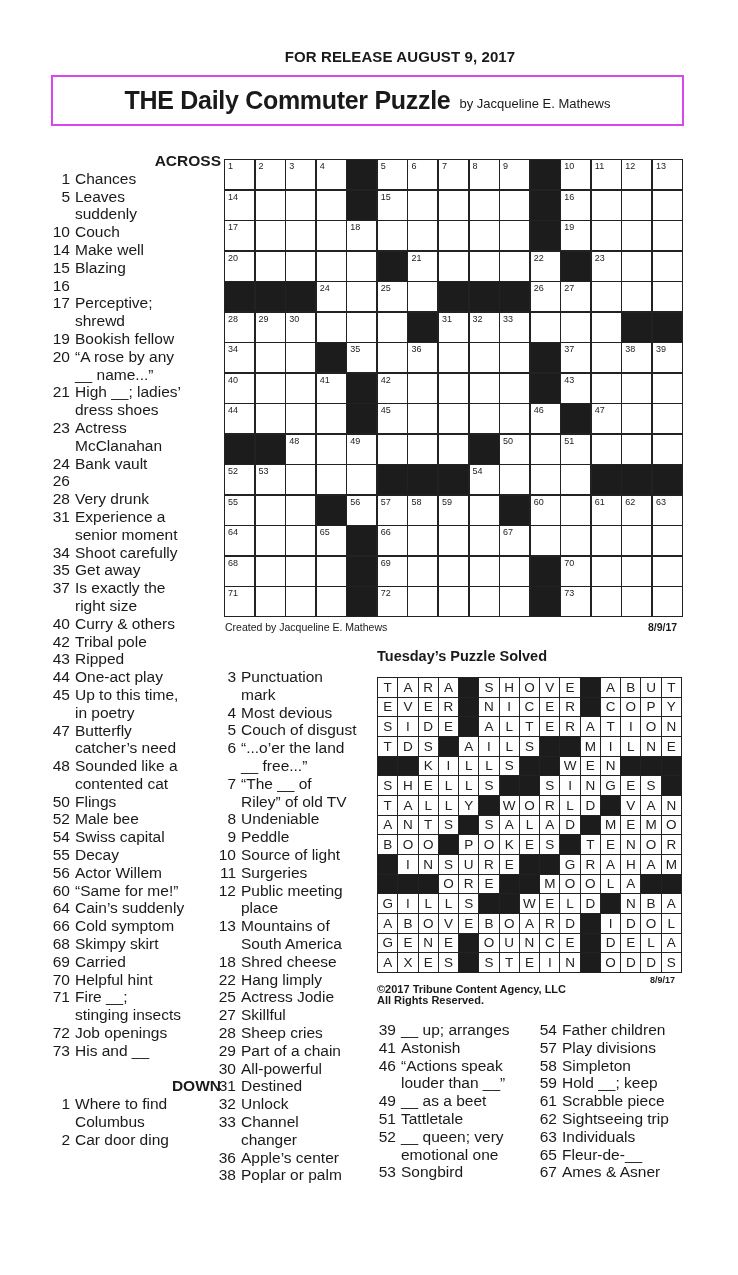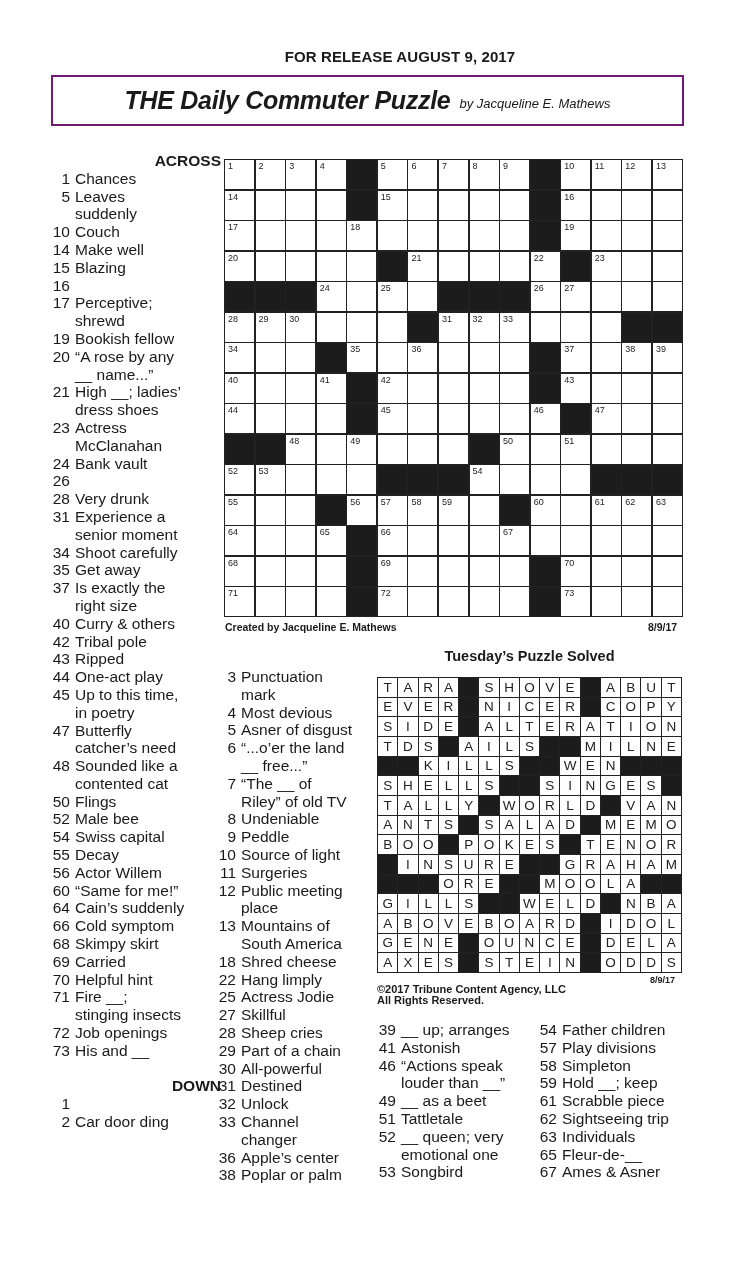--- a/index.html
+++ b/index.html
@@ -1,32 +1,32 @@
 <!DOCTYPE html>
 <html><head>
 <meta charset="utf-8">
 <style>
   html,body{margin:0;padding:0;background:#fff;}
   body{width:738px;height:1275px;position:relative;overflow:hidden;font-family:"Liberation Sans",sans-serif;color:#1a1a1a;}
   .release{position:absolute;top:48px;left:0;width:738px;text-align:center;font-weight:bold;font-size:15px;letter-spacing:0.1px;padding-left:31px;}
-  .titlebox{position:absolute;left:51px;top:75px;width:633px;height:51px;border:2px solid #701a75;box-sizing:border-box;display:flex;align-items:center;justify-content:center;font-style:italic;}
+  .titlebox{position:absolute;left:51px;top:75px;width:633px;height:51px;border:2px solid #d946ef;box-sizing:border-box;display:flex;align-items:center;justify-content:center;}
   .title-main{font-weight:bold;font-size:25px;letter-spacing:-0.3px;}
   .title-by{font-size:13px;margin-left:9px;margin-top:6px;}
   .col{position:absolute;font-size:15.5px;line-height:17.8px;}
   .clue{display:flex;}
   .clue .num{width:24px;text-align:right;flex:none;padding-right:5px;}
   .clue .txt{flex:1;}
   .hdr{font-weight:bold;padding-left:29px;text-align:right;}
   .grid{position:absolute;left:224px;top:159px;width:459px;height:458px;display:grid;grid-template-columns:repeat(15,1fr);grid-template-rows:repeat(15,1fr);border:1.5px solid #222;box-sizing:border-box;background:#222;gap:1.5px;}
   .cell{background:#fff;position:relative;}
   .cell.blk{background:#1c1c1c;}
   .cell .n{position:absolute;left:3px;top:2px;font-size:9px;line-height:9px;color:#222;}
-  .credit{position:absolute;top:621px;left:225px;font-weight:bold;font-size:10.5px;}
+  .credit{position:absolute;top:621px;left:225px;font-weight:normal;font-size:10.5px;}
   .date1{position:absolute;top:621px;left:648px;font-weight:bold;font-size:10.5px;}
-  .solved-title{position:absolute;top:648px;left:377px;width:305px;text-align:center;font-weight:bold;font-size:14.5px;}
+  .solved-title{position:absolute;top:648px;left:377px;width:305px;text-align:left;font-weight:bold;font-size:14.5px;}
   .sgrid{position:absolute;left:377px;top:677px;width:305px;height:296px;display:grid;grid-template-columns:repeat(15,1fr);grid-template-rows:repeat(15,1fr);border:1px solid #222;box-sizing:border-box;background:#222;gap:1px;}
   .scell{background:#fff;display:flex;align-items:center;justify-content:center;font-size:13.5px;color:#222;}
   .scell.blk{background:#1c1c1c;}
   .date2{position:absolute;top:975px;left:650px;font-weight:bold;font-size:9px;}
   .copy{position:absolute;top:984px;left:377px;font-weight:bold;font-size:11px;line-height:10.5px;}
 </style>
 </head>
 <body>
 
 <div class="release">FOR RELEASE AUGUST 9, 2017</div>
@@ -277,20 +277,24 @@
         <span class="txt">
           <div>His and __</div>
         </span>
       </div>
     </div>
   <div style="height:17.8px"></div>
   <div class="hdr">DOWN</div>
   <div id="down1-list">
       <div class="clue">
         <span class="num">1</span>
+        <span class="txt">
+          <div>Where to find</div>
+          <div>Columbus</div>
+        </span>
       </div>
       <div class="clue">
         <span class="num">2</span>
         <span class="txt">
           <div>Car door ding</div>
         </span>
       </div>
     </div>
 </div>
 
@@ -305,21 +309,21 @@
       </div>
       <div class="clue">
         <span class="num">4</span>
         <span class="txt">
           <div>Most devious</div>
         </span>
       </div>
       <div class="clue">
         <span class="num">5</span>
         <span class="txt">
-          <div>Asner of disgust</div>
+          <div>Couch of disgust</div>
         </span>
       </div>
       <div class="clue">
         <span class="num">6</span>
         <span class="txt">
           <div>“...o’er the land</div>
           <div>__ free...”</div>
         </span>
       </div>
       <div class="clue">

